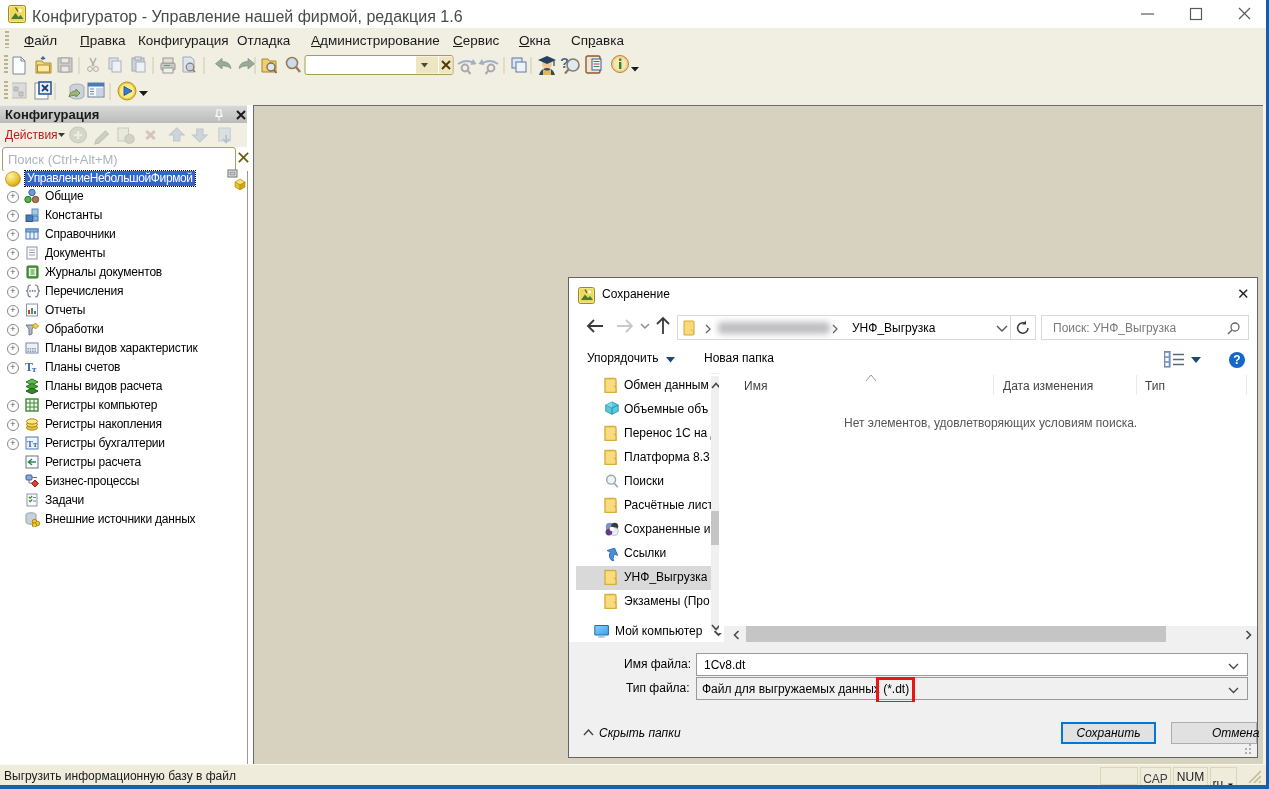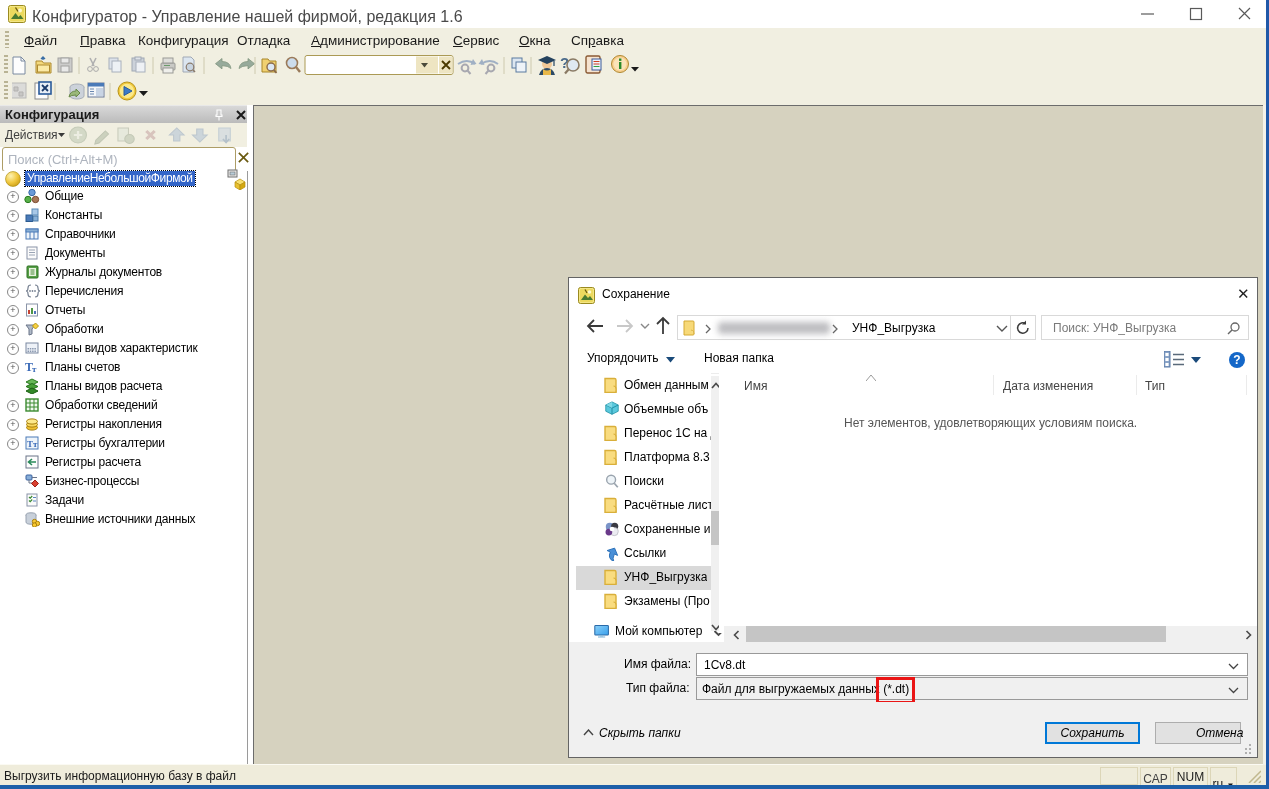--- a/index.html
+++ b/index.html
@@ -52,21 +52,21 @@
 #dtoolbar{position:absolute;left:1px;top:70px;width:687px;height:25px;background:#fff;border-bottom:1px solid #ececec;}
 #sidebar{position:absolute;left:1px;top:95px;width:141px;height:273px;background:#fff;}
 .srow{position:absolute;left:6px;width:137px;height:24px;}
 .srow .txt{position:absolute;left:48px;top:4px;white-space:nowrap;overflow:hidden;}
 .sicon{position:absolute;left:28px;top:3px;width:16px;height:16px;}
 #flist{position:absolute;left:150px;top:95px;width:538px;height:260px;background:#fff;text-decoration:underline;}
 .fcolh{position:absolute;top:6px;font-size:12px;color:#444;}
 #fname-row{position:absolute;left:0;top:364px;width:688px;height:35px;background:#f0f0f0;}
 #ftype-row{position:absolute;left:0;top:399px;width:688px;height:25px;background:#f0f0f0;}
 #dfooter{position:absolute;left:0;top:424px;width:688px;height:55px;background:#f0f0f0;font-style:italic;}
-.btn{position:absolute;background:#e1e1e1;font-size:12px;text-align:center;box-sizing:border-box;}
+.btn{position:absolute;background:#e1e1e1;font-size:12px;text-align:center;box-sizing:border-box;margin-left:16px;}
 </style>
 </head>
 <body>
 <div class="abs" id="titlebar"></div>
 <svg class="abs" style="left:8px;top:5px;" width="18" height="18" viewBox="0 0 18 18">
   <rect x="0.5" y="0.5" width="17" height="17" rx="2" fill="#f4e684" stroke="#9a8a20"></rect>
   <rect x="2" y="2" width="14" height="14" rx="1" fill="#ecd95e"></rect>
   <path d="M3 14 l4.5-6 3 4 2-2 3 4z" fill="#4a7a30"></path>
   <circle cx="12" cy="5.5" r="2" fill="#fdf8d0"></circle>
   <path d="M7.5 2.5 l2.5 4" stroke="#6a5a10" stroke-width="1.4"></path>
@@ -254,21 +254,21 @@
 <div class="abs" id="panelhead">
     <span class="t">Конфигурация</span>
 <svg style="position:absolute;left:214px;top:3px;" width="10" height="13" viewBox="0 0 10 13">
   <path d="M3 1 h4 v5 h1 v1.5 H2 V6 h1z M5 7.5 v4" fill="none" stroke="#fdfdfd" stroke-width="1.1"></path>
 </svg>
 <svg style="position:absolute;left:235px;top:3px;" width="12" height="12" viewBox="0 0 12 12">
   <path d="M2 2 l8 8 M10 2 l-8 8" stroke="#1a1a1a" stroke-width="2"></path>
 </svg>
   </div>
 <div class="abs" id="actions">
-  <span style="position:absolute;left:5px;top:5px;font-size:12px;color:#404040;">Действия</span>
+  <span style="position:absolute;left:5px;top:5px;font-size:12px;color:#b91c1c;">Действия</span>
   <svg class="abs" style="left:56px;top:0;" width="182" height="24" viewBox="0 0 182 24">
     <path d="M2 10 l7 0 -3.5 4z" fill="#3a3a3a"></path>
     <g opacity="0.5" transform="scale(1.05,1)">
       <circle cx="21" cy="12" r="8" fill="#b8c4ae" stroke="#9aa890"></circle>
       <path d="M17 12h8M21 8v8" stroke="#e8ece4" stroke-width="2.2"></path>
       <path d="M38 17 l9-9 3 3 -9 9 -4 1z" fill="#a8b49c" stroke="#909c86"></path>
       <rect x="59" y="5" width="10" height="13" fill="#dde4d8" stroke="#a0a898"></rect>
       <circle cx="70" cy="16" r="4.5" fill="#b0bca6" stroke="#98a48e"></circle>
       <path d="M86 8 l8 8 M94 8 l-8 8" stroke="#c09a9a" stroke-width="3"></path>
       <path d="M112 18 v-6 h-4 l7-7 7 7 h-4 v6z" fill="#a8bcd4" stroke="#8aa0bc"></path>
@@ -412,21 +412,21 @@
       <path d="M8 10 l6 3 -6 3 -6-3z" fill="#328828" stroke="#1a6010"></path>
     </svg>
       <span class="tlabel">Планы видов расчета</span>
     </div>
   <div class="trow" style="top:225px;">
       <span class="texp" style="top:4px;">+</span>
     <svg class="ticon" style="top:1px;" viewBox="0 0 16 16" width="16" height="16">
       <rect x="2" y="2" width="12" height="12" fill="#f0f8ee" stroke="#3a8a30" stroke-width="1.4"></rect>
       <path d="M2 6h12M2 10h12M6 2v12M10 2v12" stroke="#3a8a30"></path>
     </svg>
-      <span class="tlabel">Обработки сведений</span>
+      <span class="tlabel">Регистры компьютер</span>
     </div>
   <div class="trow" style="top:244px;">
       <span class="texp" style="top:4px;">+</span>
     <svg class="ticon" style="top:1px;" viewBox="0 0 16 16" width="16" height="16">
       <ellipse cx="8" cy="11.5" rx="5.5" ry="2.6" fill="#f0c030" stroke="#a88010"></ellipse>
       <ellipse cx="8" cy="8.5" rx="5.5" ry="2.6" fill="#f8d860" stroke="#a88010"></ellipse>
       <ellipse cx="8" cy="5.5" rx="5.5" ry="2.6" fill="#fce88c" stroke="#a88010"></ellipse>
     </svg>
       <span class="tlabel">Регистры накопления</span>
     </div>

